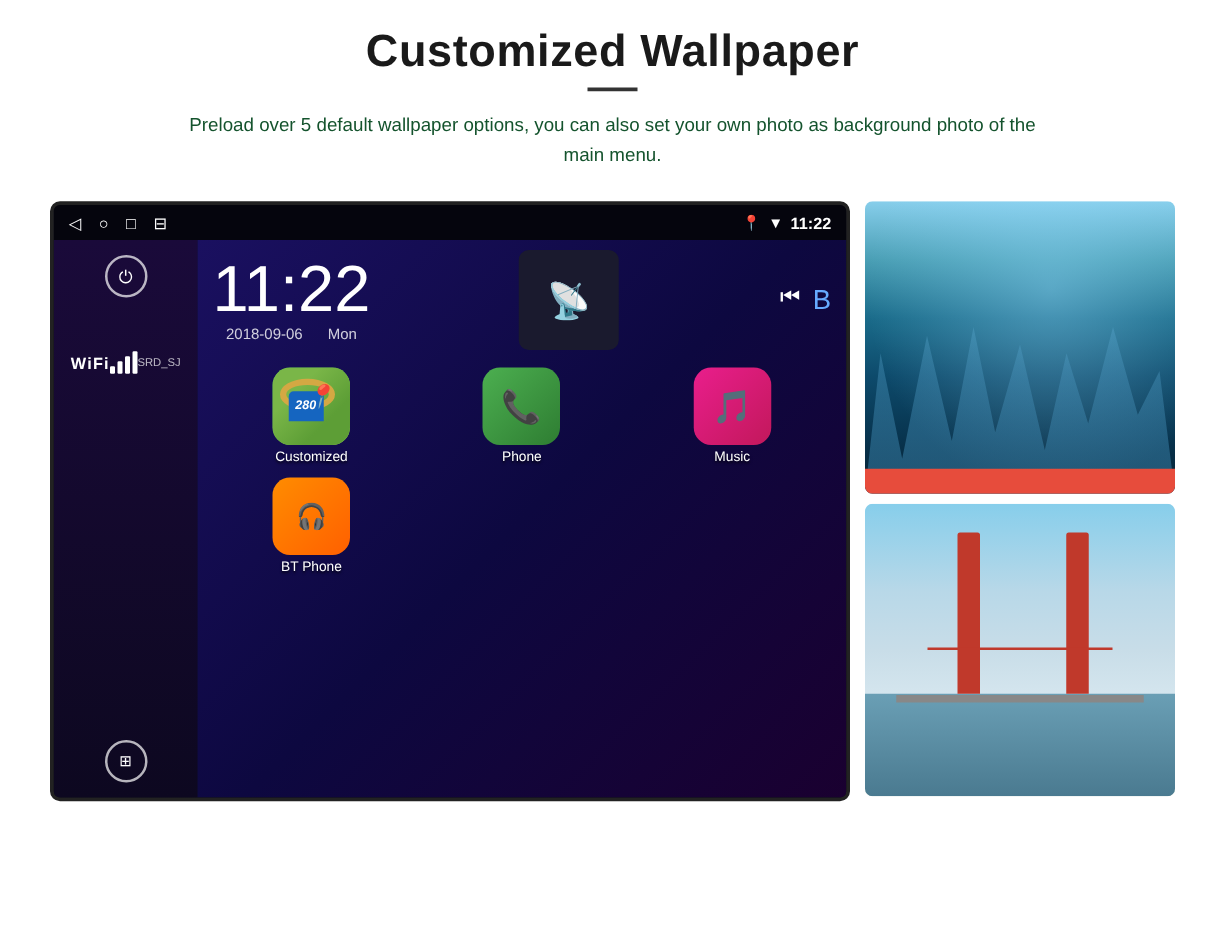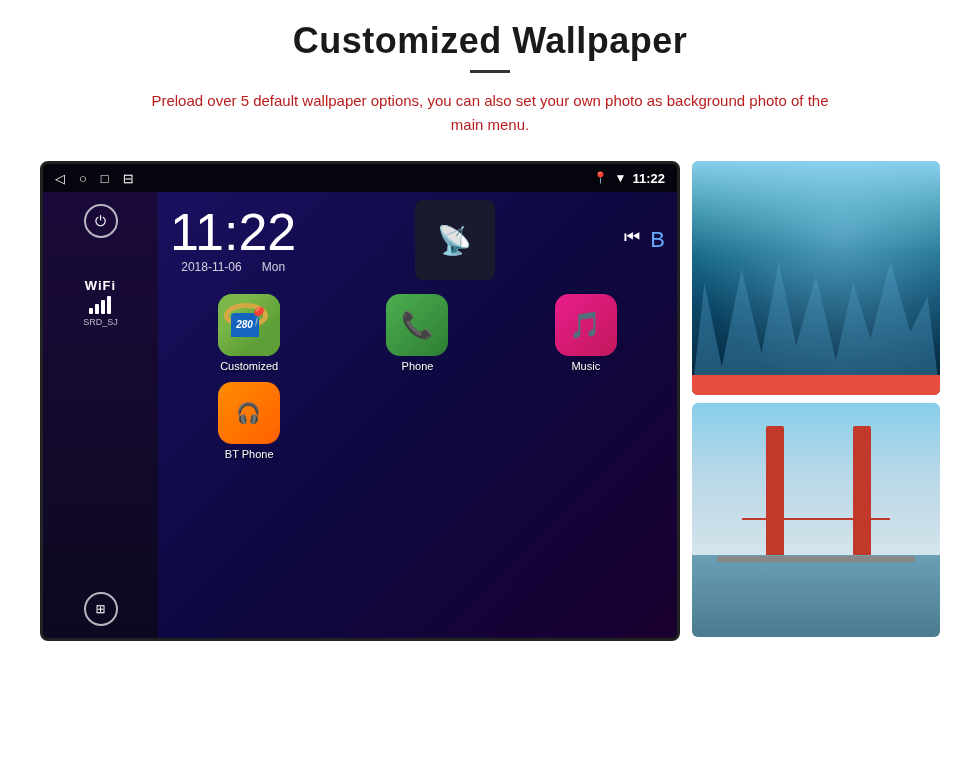--- a/index.html
+++ b/index.html
@@ -30,21 +30,21 @@
 
     .title-divider {
       width: 40px;
       height: 3px;
       background: #333;
       margin: 0 auto 16px;
     }
 
     .page-description {
       font-size: 15px;
-      color: #b91c1c;
+      color: #14532d;
       text-align: center;
       line-height: 1.6;
       max-width: 700px;
       margin-bottom: 24px;
     }
 
     .content-area {
       display: flex;
       gap: 12px;
       width: 100%;
@@ -124,21 +124,20 @@
       border: 2px solid rgba(255,255,255,0.7);
       display: flex;
       align-items: center;
       justify-content: center;
       color: #fff;
       font-size: 14px;
     }
 
     .wifi-widget {
       display: flex;
-      flex-direction: column;
       align-items: center;
       color: #fff;
       margin-top: 20px;
     }
 
     .wifi-label {
       font-size: 13px;
       font-weight: bold;
       letter-spacing: 1px;
     }
@@ -588,21 +587,21 @@
 
           <div class="apps-btn">⊞</div>
         </div>
 
         <div class="android-center">
 
           <div class="clock-widget">
             <div class="clock-left">
               <div class="clock-time">11:22</div>
               <div class="clock-date">
-                <span>2018-11-06</span>
+                <span>2018-09-06</span>
                 <span>Mon</span>
               </div>
             </div>
 
             <div class="media-widget">
               <div class="media-icon">📡</div>
             </div>
 
             <div class="media-controls">
               <span>⏮</span>

